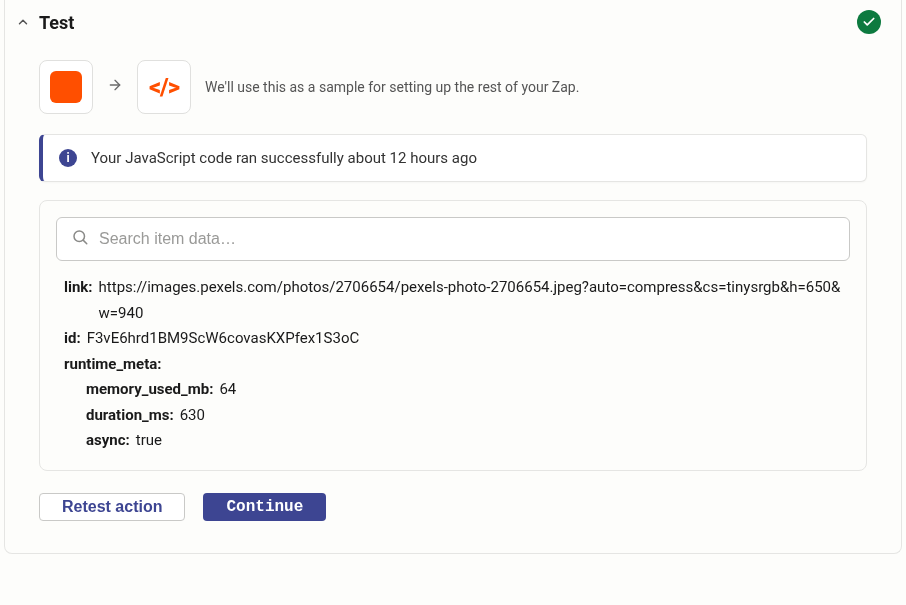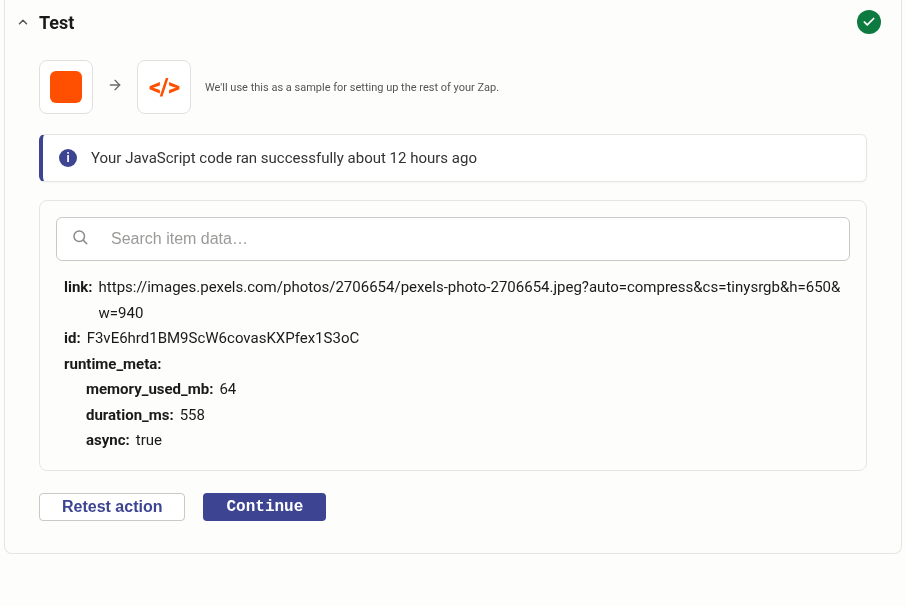--- a/index.html
+++ b/index.html
@@ -83,21 +83,21 @@
       font-size: 24px;
       letter-spacing: -1px;
     }
     .action-text h3 {
       font-size: 18px;
       font-weight: 700;
       color: #1a1a1a;
       margin-bottom: 4px;
     }
     .action-text p {
-      font-size: 11px;
+      font-size: 14px;
       color: #555;
     }
     .alert {
       margin: 4px 34px 18px 34px;
       border: 1px solid #e5e5e3;
       border-left: 4px solid #3d4592;
       border-radius: 6px;
       background: #fff;
       padding: 14px 16px;
       display: flex;
@@ -128,21 +128,21 @@
       border-radius: 8px;
       padding: 16px;
       background: #fdfdfb;
     }
     .search-wrap {
       border: 1px solid #c9c9c7;
       border-radius: 6px;
       padding: 10px 14px;
       display: flex;
       align-items: center;
-      gap: 22px;
+      gap: 10px;
       background: #fff;
       margin-bottom: 14px;
     }
     .search-icon {
       color: #8a8a88;
       flex-shrink: 0;
     }
     .search-input {
       border: none;
       outline: none;
@@ -253,21 +253,21 @@
       <div class="kv-row">
         <span class="kv-key">runtime_meta:</span>
       </div>
       <div class="kv-nested">
         <div class="kv-row">
           <span class="kv-key">memory_used_mb:</span>
           <span class="kv-val">64</span>
         </div>
         <div class="kv-row">
           <span class="kv-key">duration_ms:</span>
-          <span class="kv-val">558</span>
+          <span class="kv-val">630</span>
         </div>
         <div class="kv-row">
           <span class="kv-key">async:</span>
           <span class="kv-val">true</span>
         </div>
       </div>
     </div>
   </div>
 
   <div class="button-row">

